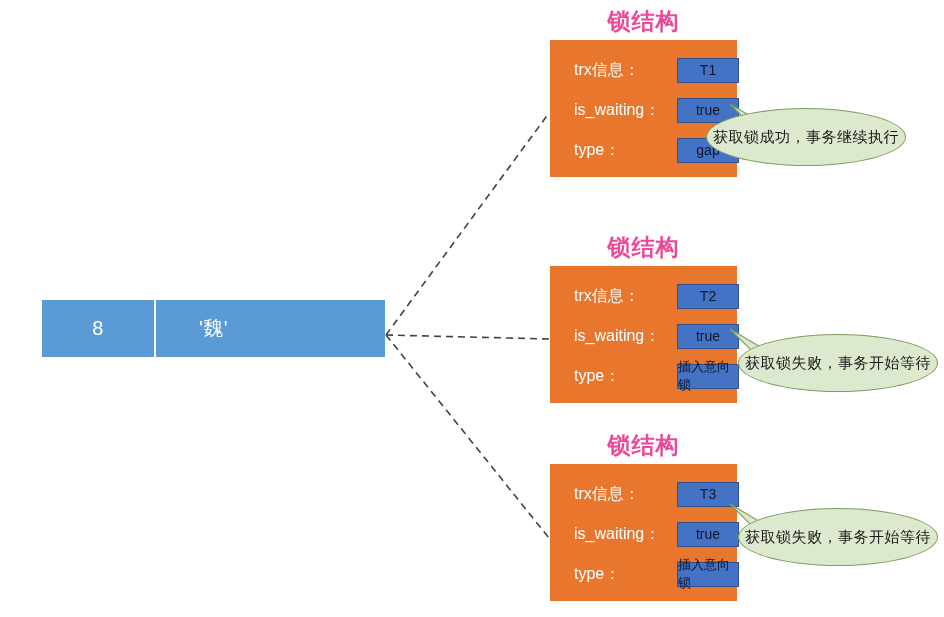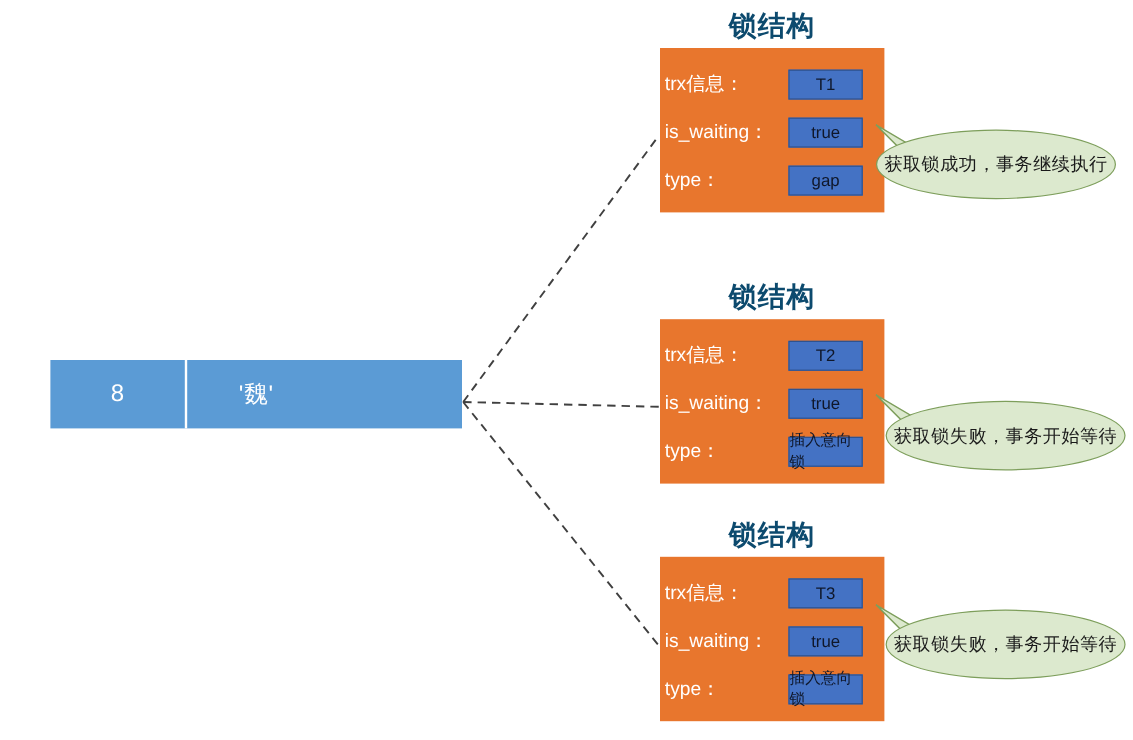--- a/index.html
+++ b/index.html
@@ -66,38 +66,38 @@
   }
   .lock-title {
     position: absolute;
     left: 0;
     top: 0;
     width: 187px;
     text-align: center;
     font-family: "Liberation Serif", "DejaVu Serif", serif;
     font-size: 23px;
     font-weight: 700;
-    color: #0c4a6e;
+    color: #ec4899;
     letter-spacing: 1px;
   }
   .lock-box {
     position: absolute;
     left: 0;
     top: 34px;
     width: 187px;
     height: 137px;
     background: #E8762D;
     box-sizing: border-box;
     padding: 10px 0 0 0;
   }
   .lock-row {
     height: 40px;
     display: flex;
     align-items: center;
-    padding-left: 4px;
+    padding-left: 24px;
     box-sizing: border-box;
   }
   .lock-label {
     color: #ffffff;
     font-size: 16px;
     white-space: nowrap;
     width: 103px;
     flex: 0 0 auto;
   }
   .lock-value {
@@ -210,21 +210,21 @@
       <div class="lock-row">
         <span class="lock-label">type：</span>
         <span class="lock-value small">插入意向锁</span>
       </div>
     </div>
   </div>
 
   <svg class="callout-tail" style="left:726px; top:100px;" width="60" height="50" viewBox="0 0 60 50">
     <polygon points="4,4 48,30 44,44" fill="#DCE9CE" stroke="#7D9E5B" stroke-width="1.2"></polygon>
   </svg>
-  <div class="callout" style="left:730px; top:108px;">
+  <div class="callout" style="left:706px; top:108px;">
     <span class="callout-text">获取锁成功，事务继续执行</span>
   </div>
 
   <svg class="callout-tail" style="left:726px; top:325px;" width="60" height="50" viewBox="0 0 60 50">
     <polygon points="4,4 48,30 44,44" fill="#DCE9CE" stroke="#7D9E5B" stroke-width="1.2"></polygon>
   </svg>
   <div class="callout" style="left:738px; top:334px;">
     <span class="callout-text">获取锁失败，事务开始等待</span>
   </div>
 

